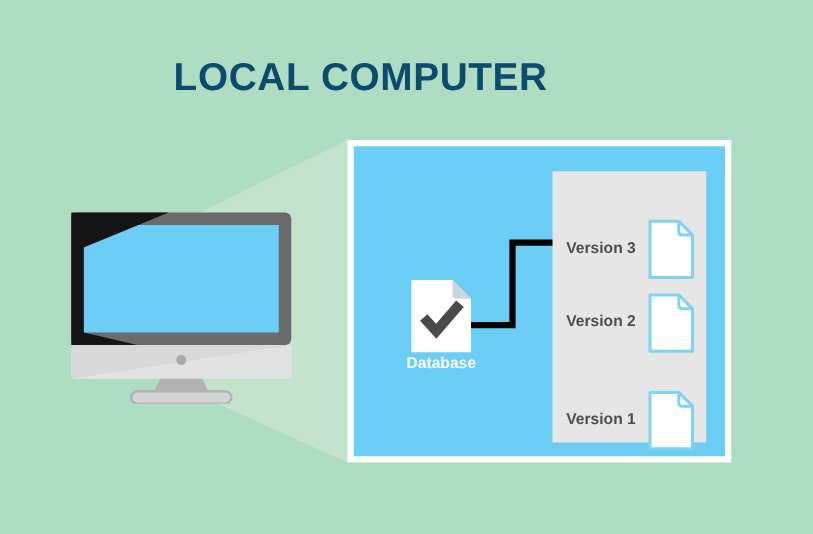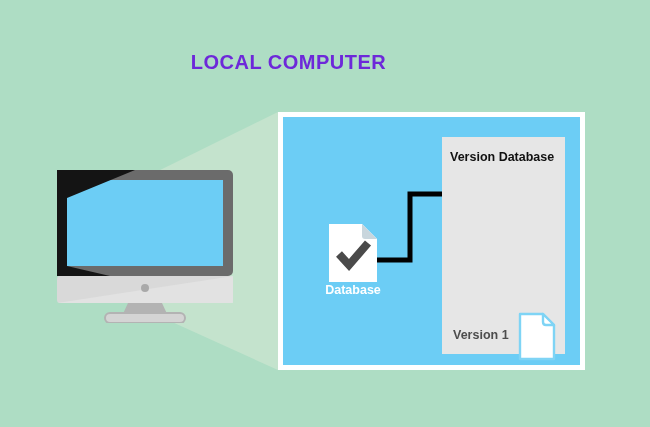--- a/index.html
+++ b/index.html
@@ -20,22 +20,22 @@
     overflow: hidden;
   }
 
   
   #page-title {
     position: absolute;
     left: 0;
     top: 44px;
     width: 577px;
     text-align: center;
-    color: #6d28d9;
-    font-size: 20px;
+    color: #0c4a6e;
+    font-size: 31px;
     font-weight: bold;
     letter-spacing: 0.5px;
     line-height: 36px;
     white-space: nowrap;
   }
 
   
   #beam {
     position: absolute;
     left: 0; top: 0;
@@ -187,23 +187,36 @@
       <div id="checkout">
         <svg id="checkout-doc" viewBox="0 0 48 58" preserveAspectRatio="none">
           <path d="M0,0 L33,0 L48,15 L48,58 L0,58 Z" fill="#ffffff"></path>
           <path d="M33,0 L48,15 L36,15 Q33,15 33,12 Z" fill="#c9d6dd"></path>
           <polyline points="10,30 20,41 39,19" fill="none" stroke="#4a4a4a" stroke-width="8" stroke-linecap="butt" stroke-linejoin="miter"></polyline>
         </svg>
         <div id="checkout-label">Database</div>
       </div>
 
       <div id="version-db">
-        <div id="version-db-title">Version Database</div>
-
-
+
+        <div class="version-row" style="top:38px">
+          <div class="version-label">Version 3</div>
+          <svg class="version-doc" viewBox="0 0 38 49" preserveAspectRatio="none">
+            <path d="M2,2 L25,2 L36,13 L36,47 L2,47 Z" fill="#ffffff" stroke="#7fd4f5" stroke-width="2.4" stroke-linejoin="round"></path>
+            <path d="M25,2 L36,13 L28,13 Q25,13 25,10 Z" fill="#ffffff" stroke="#7fd4f5" stroke-width="2.4" stroke-linejoin="round"></path>
+          </svg>
+        </div>
+
+        <div class="version-row" style="top:97px">
+          <div class="version-label">Version 2</div>
+          <svg class="version-doc" viewBox="0 0 38 49" preserveAspectRatio="none">
+            <path d="M2,2 L25,2 L36,13 L36,47 L2,47 Z" fill="#ffffff" stroke="#7fd4f5" stroke-width="2.4" stroke-linejoin="round"></path>
+            <path d="M25,2 L36,13 L28,13 Q25,13 25,10 Z" fill="#ffffff" stroke="#7fd4f5" stroke-width="2.4" stroke-linejoin="round"></path>
+          </svg>
+        </div>
 
         <div class="version-row" style="top:175px">
           <div class="version-label">Version 1</div>
           <svg class="version-doc" viewBox="0 0 38 49" preserveAspectRatio="none">
             <path d="M2,2 L25,2 L36,13 L36,47 L2,47 Z" fill="#ffffff" stroke="#7fd4f5" stroke-width="2.4" stroke-linejoin="round"></path>
             <path d="M25,2 L36,13 L28,13 Q25,13 25,10 Z" fill="#ffffff" stroke="#7fd4f5" stroke-width="2.4" stroke-linejoin="round"></path>
           </svg>
         </div>
 
       </div>

